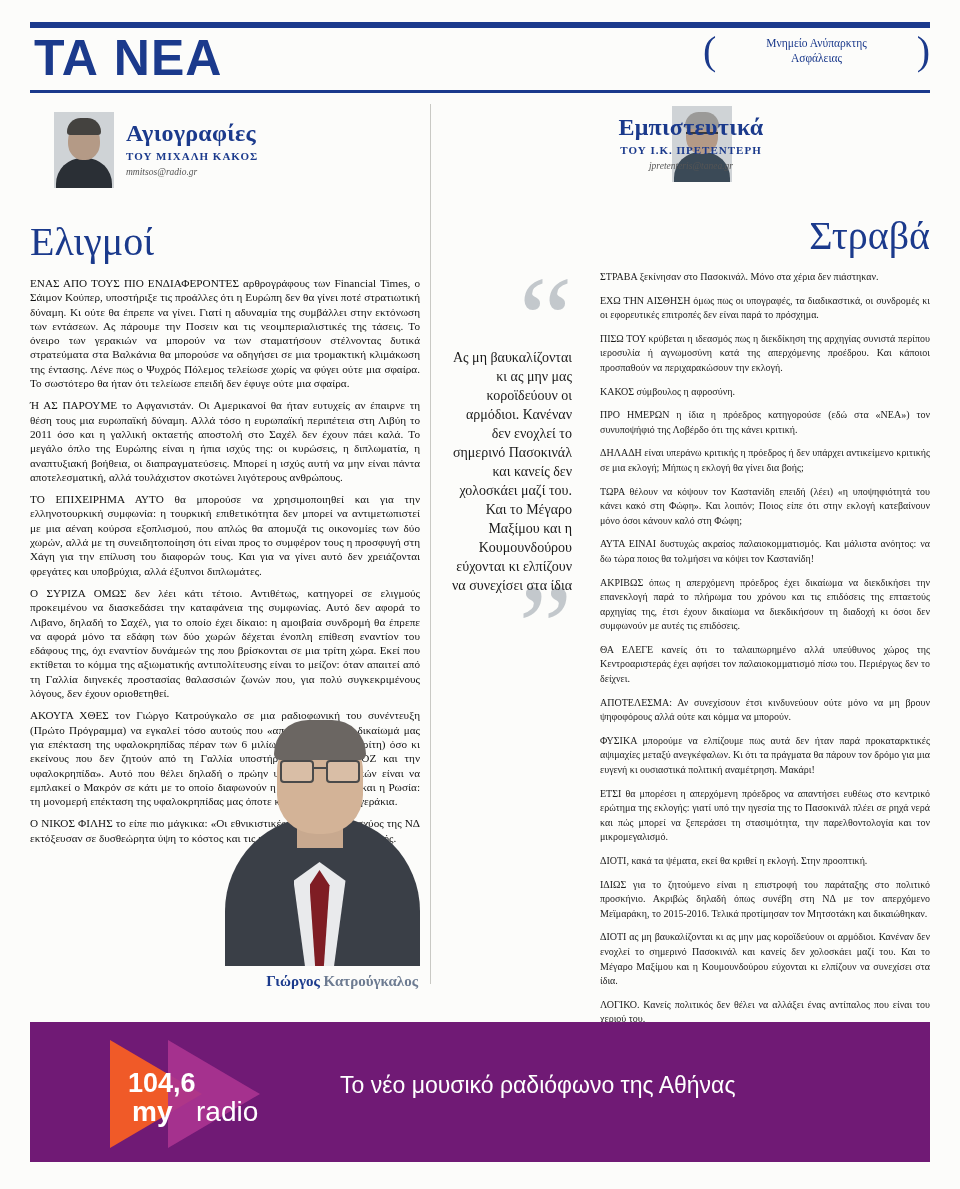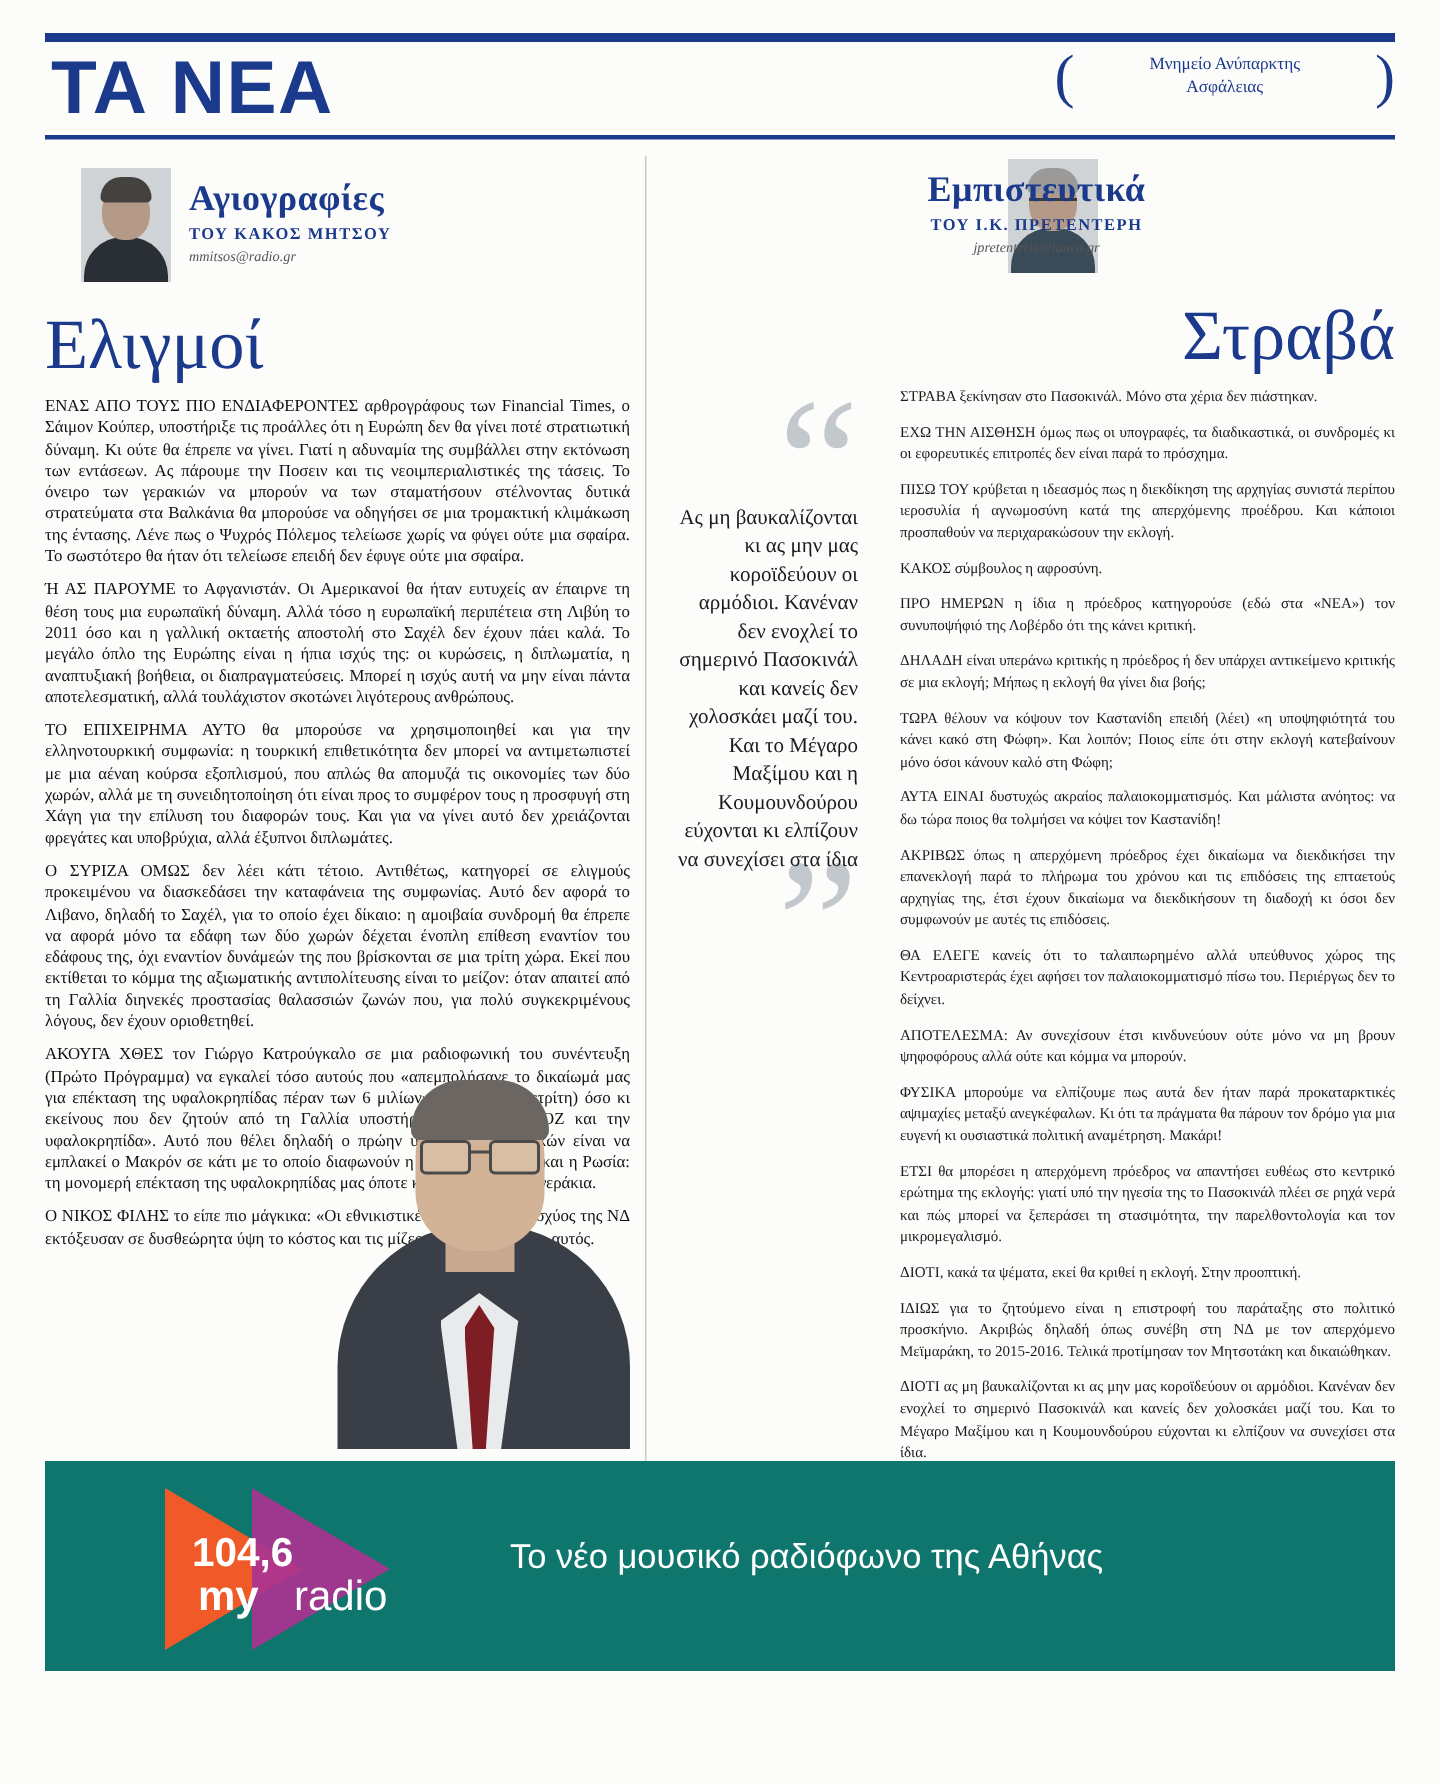--- a/index.html
+++ b/index.html
@@ -169,24 +169,24 @@
     font-family: "Liberation Serif", serif;
     font-size: 9.5px;
     color: #555;
     margin-top: 5px;
     font-style: italic;
   }
 
   
   .headline {
     font-family: "Liberation Serif", serif;
-    font-size: 47px;
+    font-size: 40px;
     color: #1b3a8c;
     line-height: 48px;
-    margin: 0 0 10px 0;
+    margin: 12px 0 10px 0;
     font-weight: normal;
   }
   .headline.right { text-align: right; }
 
   
   .body-col {
     font-size: 11.2px;
     line-height: 14.3px;
     text-align: justify;
     color: #111;
@@ -357,24 +357,24 @@
     font-size: 15px;
     font-weight: bold;
     color: #1b3a8c;
   }
   .photo-caption .last { color: #6d7b91; }
 
   
   .ad {
     position: absolute;
     left: 30px;
-    top: 974px;
+    top: 1022px;
     width: 900px;
     height: 140px;
-    background: #0f766e;
+    background: #701a75;
     overflow: hidden;
     text-decoration: underline;
   }
   .ad-text {
     position: absolute;
     left: 310px;
     top: 50px;
     font-family: "Liberation Sans", sans-serif;
     font-size: 23px;
     color: #ffffff;
@@ -455,21 +455,21 @@
   <div class="col-left">
 
     <div class="byline byline-left">
       <div class="portrait">
         <div class="body dark"></div>
         <div class="head"></div>
         <div class="hair"></div>
       </div>
       <div class="byline-text">
         <div class="byline-name">Αγιογραφίες</div>
-        <div class="byline-author">ΤΟΥ ΚΑΚΟΣ ΜΗΤΣΟΥ</div>
+        <div class="byline-author">ΤΟΥ ΜΙΧΑΛΗ ΚΑΚΟΣ</div>
         <div class="byline-email">mmitsos@radio.gr</div>
       </div>
     </div>
 
     <h1 class="headline">Ελιγμοί</h1>
 
     <div class="left-body body-col">
       <p>ΕΝΑΣ ΑΠΟ ΤΟΥΣ ΠΙΟ ΕΝΔΙΑΦΕΡΟΝΤΕΣ αρθρογράφους των Financial Times, ο Σάιμον Κούπερ, υποστήριξε τις προάλλες ότι η Ευρώπη δεν θα γίνει ποτέ στρατιωτική δύναμη. Κι ούτε θα έπρεπε να γίνει. Γιατί η αδυναμία της συμβάλλει στην εκτόνωση των εντάσεων. Ας πάρουμε την Ποσειν και τις νεοιμπεριαλιστικές της τάσεις. Το όνειρο των γερακιών να μπορούν να των σταματήσουν στέλνοντας δυτικά στρατεύματα στα Βαλκάνια θα μπορούσε να οδηγήσει σε μια τρομακτική κλιμάκωση της έντασης. Λένε πως ο Ψυχρός Πόλεμος τελείωσε χωρίς να φύγει ούτε μια σφαίρα. Το σωστότερο θα ήταν ότι τελείωσε επειδή δεν έφυγε ούτε μια σφαίρα.</p>
       <p>Ή ΑΣ ΠΑΡΟΥΜΕ το Αφγανιστάν. Οι Αμερικανοί θα ήταν ευτυχείς αν έπαιρνε τη θέση τους μια ευρωπαϊκή δύναμη. Αλλά τόσο η ευρωπαϊκή περιπέτεια στη Λιβύη το 2011 όσο και η γαλλική οκταετής αποστολή στο Σαχέλ δεν έχουν πάει καλά. Το μεγάλο όπλο της Ευρώπης είναι η ήπια ισχύς της: οι κυρώσεις, η διπλωματία, η αναπτυξιακή βοήθεια, οι διαπραγματεύσεις. Μπορεί η ισχύς αυτή να μην είναι πάντα αποτελεσματική, αλλά τουλάχιστον σκοτώνει λιγότερους ανθρώπους.</p>
       <p>ΤΟ ΕΠΙΧΕΙΡΗΜΑ ΑΥΤΟ θα μπορούσε να χρησιμοποιηθεί και για την ελληνοτουρκική συμφωνία: η τουρκική επιθετικότητα δεν μπορεί να αντιμετωπιστεί με μια αέναη κούρσα εξοπλισμού, που απλώς θα απομυζά τις οικονομίες των δύο χωρών, αλλά με τη συνειδητοποίηση ότι είναι προς το συμφέρον τους η προσφυγή στη Χάγη για την επίλυση του διαφορών τους. Και για να γίνει αυτό δεν χρειάζονται φρεγάτες και υποβρύχια, αλλά έξυπνοι διπλωμάτες.</p>

